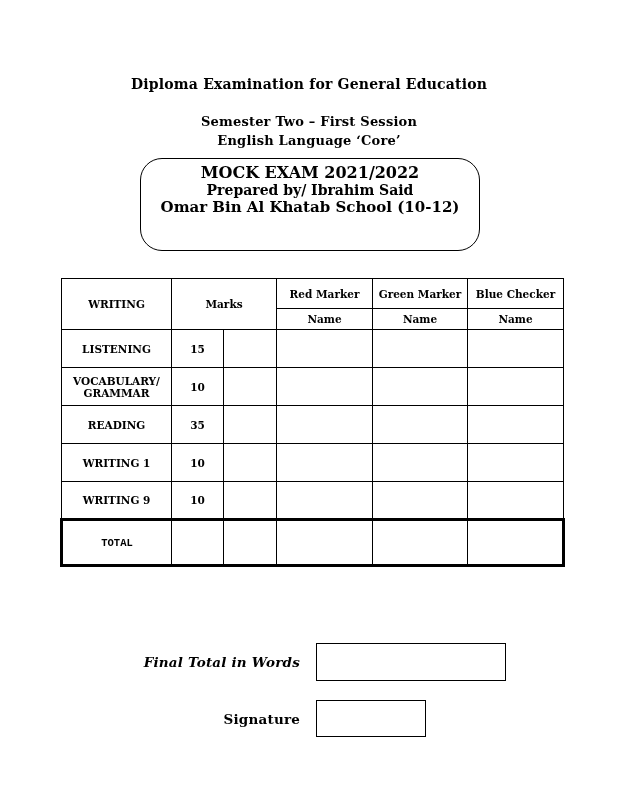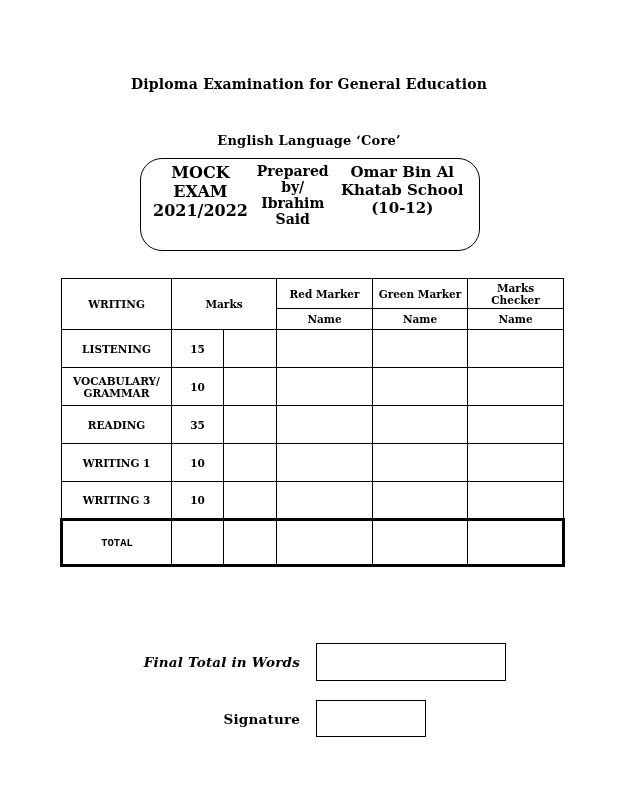--- a/index.html
+++ b/index.html
@@ -13,21 +13,21 @@
   .page { position: absolute; inset: 0; background: #fff; }
 
   .doc-line { position: absolute; left: 0; width: 100%; text-align: center; font-weight: bold; letter-spacing: 0.2px; }
   .line1 { top: 76px;  font-size: 14px; }
   .line2 { top: 114px; font-size: 13px; }
   .line3 { top: 133px; font-size: 13px; }
 
   .exam-box {
     position: absolute; top: 158px; left: 140px; width: 340px; height: 93px;
     border: 1.5px solid #000; border-radius: 22px;
-    display: flex; flex-direction: row; justify-content: flex-start;
+    display: flex; flex-direction: column; justify-content: flex-start;
     text-align: center; padding: 4px 12px;
   }
   .exam-title    { font-size: 16px; font-weight: bold; }
   .exam-prepared { font-size: 14px; font-weight: bold; }
   .exam-school   { font-size: 15px; font-weight: bold; }
 
   table.marks-table {
     position: absolute; top: 278px; left: 60px;
     border-collapse: collapse; table-layout: fixed;
     width: 502px;
@@ -60,20 +60,21 @@
   .box-numbers   { width: 110px; height: 37px; }
   .box-words     { width: 190px; height: 38px; }
   .box-signature { width: 110px; height: 37px; }
 </style>
 </head>
 <body>
 
 <div class="page">
 
   <div class="doc-line line1">Diploma Examination for General Education</div>
+  <div class="doc-line line2">Semester Two – First Session</div>
   <div class="doc-line line3">English Language ‘Core’</div>
 
   <div class="exam-box">
     <div class="exam-title">MOCK EXAM 2021/2022</div>
     <div class="exam-prepared">Prepared by/ Ibrahim Said</div>
     <div class="exam-school">Omar Bin Al Khatab School (10-12)</div>
   </div>
 
   <table class="marks-table">
     <colgroup>
@@ -83,21 +84,21 @@
       <col style="width:96px">
         <col style="width:95px">
         <col style="width:96px">
     </colgroup>
     <thead>
       <tr class="hrow1">
         <th rowspan="2">WRITING</th>
         <th rowspan="2" colspan="2">Marks</th>
         <th>Red Marker</th>
         <th>Green Marker</th>
-        <th>Marks Checker</th>
+        <th>Blue Checker</th>
       </tr>
       <tr class="hrow2">
         <th>Name</th>
         <th>Name</th>
         <th>Name</th>
       </tr>
     </thead>
     <tbody>
       <tr class="data-row">
         <td class="el-cell">LISTENING</td>
@@ -126,21 +127,21 @@
       </tr>
       <tr class="data-row">
         <td class="el-cell">WRITING 1</td>
         <td>10</td>
         <td></td>
         <td></td>
         <td></td>
         <td></td>
       </tr>
       <tr class="data-row">
-        <td class="el-cell">WRITING 3</td>
+        <td class="el-cell">WRITING 9</td>
         <td>10</td>
         <td></td>
         <td></td>
         <td></td>
         <td></td>
       </tr>
       <tr class="total-row">
         <td>TOTAL</td>
         <td></td>
         <td></td>

